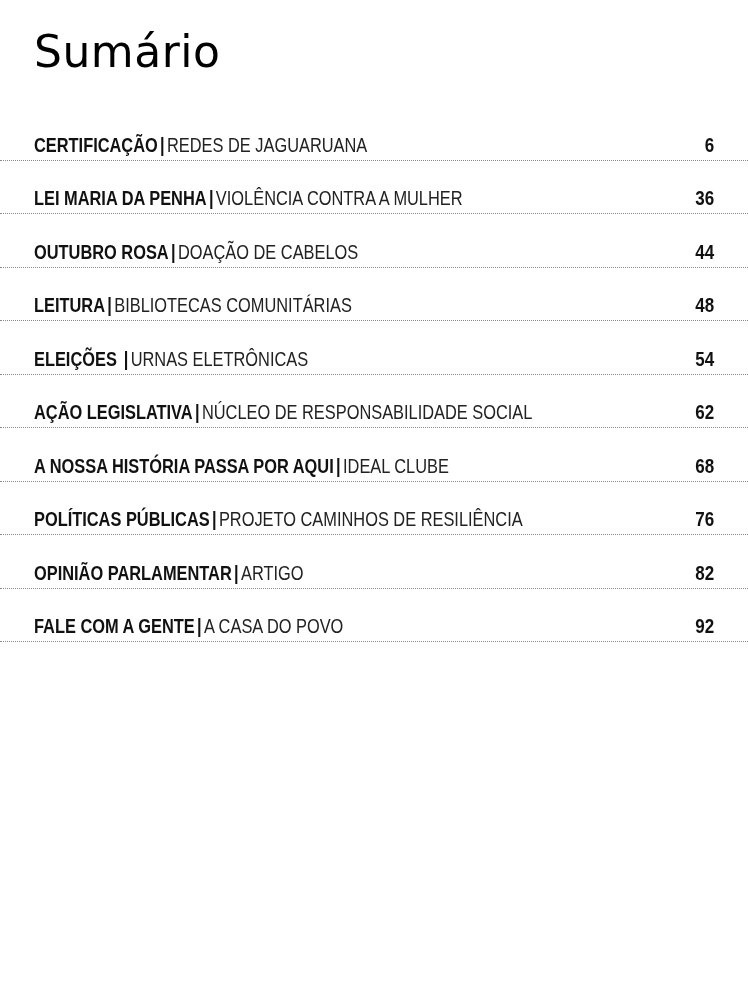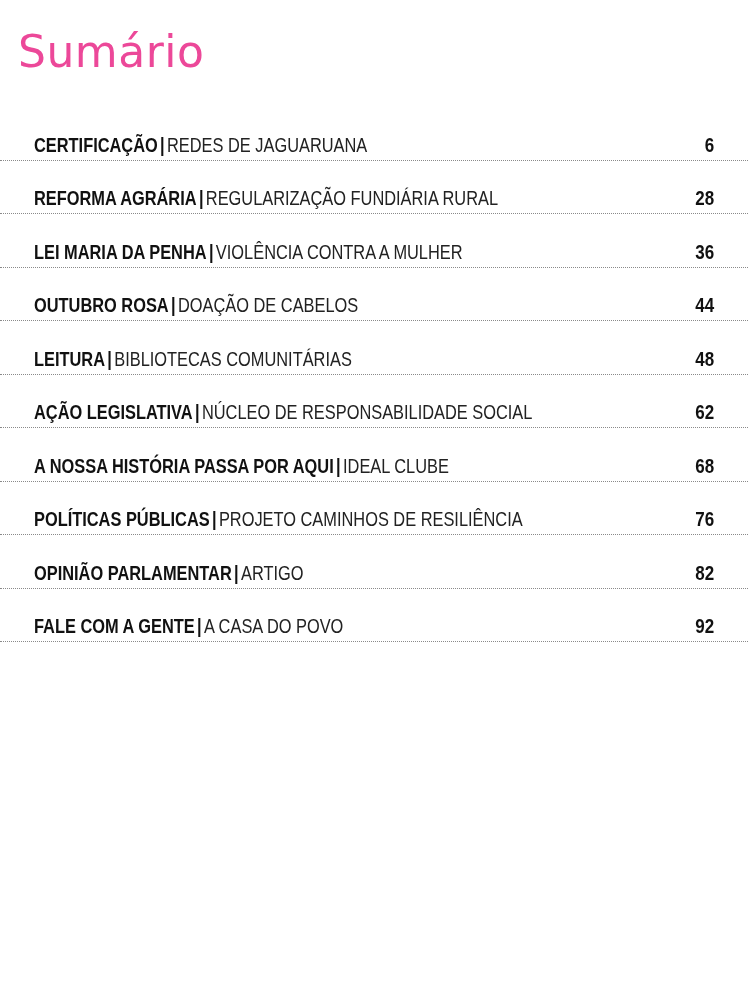--- a/index.html
+++ b/index.html
@@ -10,28 +10,28 @@
     body {
       width: 748px;
       height: 988px;
       position: relative;
       overflow: hidden;
       font-family: "Liberation Sans", sans-serif;
       color: #111111;
     }
     .page-title {
       position: absolute;
-      left: 18px;
+      left: 34px;
       top: 30px;
       margin: 0;
       font-family: "DejaVu Sans", sans-serif;
       font-weight: normal;
       font-size: 44px;
       letter-spacing: 0.5px;
-      color: #ec4899;
+      color: #000000;
       line-height: 1;
     }
     .toc {
       position: absolute;
       left: 0;
       top: 107px;
       width: 748px;
       margin: 0;
       padding: 0;
       list-style: none;
@@ -84,41 +84,41 @@
 
 <ul class="toc">
   <li class="toc-row">
     <span class="entry">
       <span class="section">CERTIFICAÇÃO</span><span class="sep">|</span><span class="topic">REDES DE JAGUARUANA</span>
     </span>
     <span class="page">6</span>
   </li>
   <li class="toc-row">
     <span class="entry">
-      <span class="section">REFORMA AGRÁRIA</span><span class="sep">|</span><span class="topic">REGULARIZAÇÃO FUNDIÁRIA RURAL</span>
-    </span>
-    <span class="page">28</span>
-  </li>
-  <li class="toc-row">
-    <span class="entry">
       <span class="section">LEI MARIA DA PENHA</span><span class="sep">|</span><span class="topic">VIOLÊNCIA CONTRA A MULHER</span>
     </span>
     <span class="page">36</span>
   </li>
   <li class="toc-row">
     <span class="entry">
       <span class="section">OUTUBRO ROSA</span><span class="sep">|</span><span class="topic">DOAÇÃO DE CABELOS</span>
     </span>
     <span class="page">44</span>
   </li>
   <li class="toc-row">
     <span class="entry">
       <span class="section">LEITURA</span><span class="sep">|</span><span class="topic">BIBLIOTECAS COMUNITÁRIAS</span>
     </span>
     <span class="page">48</span>
+  </li>
+  <li class="toc-row">
+    <span class="entry">
+      <span class="section" style="white-space:pre">ELEIÇÕES </span><span class="sep">|</span><span class="topic">URNAS ELETRÔNICAS</span>
+    </span>
+    <span class="page">54</span>
   </li>
   <li class="toc-row">
     <span class="entry">
       <span class="section">AÇÃO LEGISLATIVA</span><span class="sep">|</span><span class="topic">NÚCLEO DE RESPONSABILIDADE SOCIAL</span>
     </span>
     <span class="page">62</span>
   </li>
   <li class="toc-row">
     <span class="entry">
       <span class="section">A NOSSA HISTÓRIA PASSA POR AQUI</span><span class="sep">|</span><span class="topic">IDEAL CLUBE</span>

